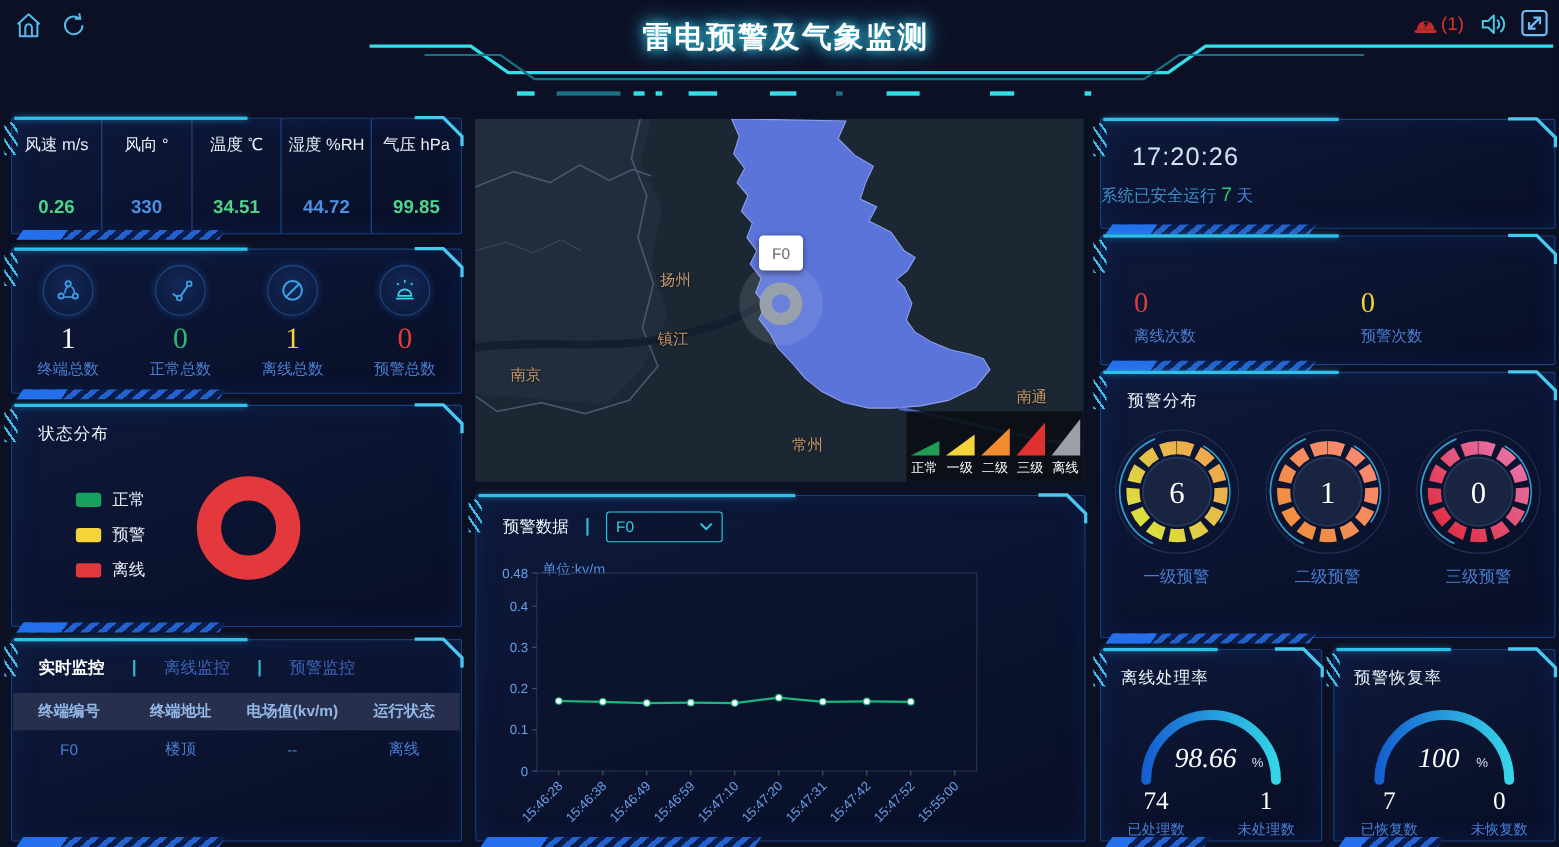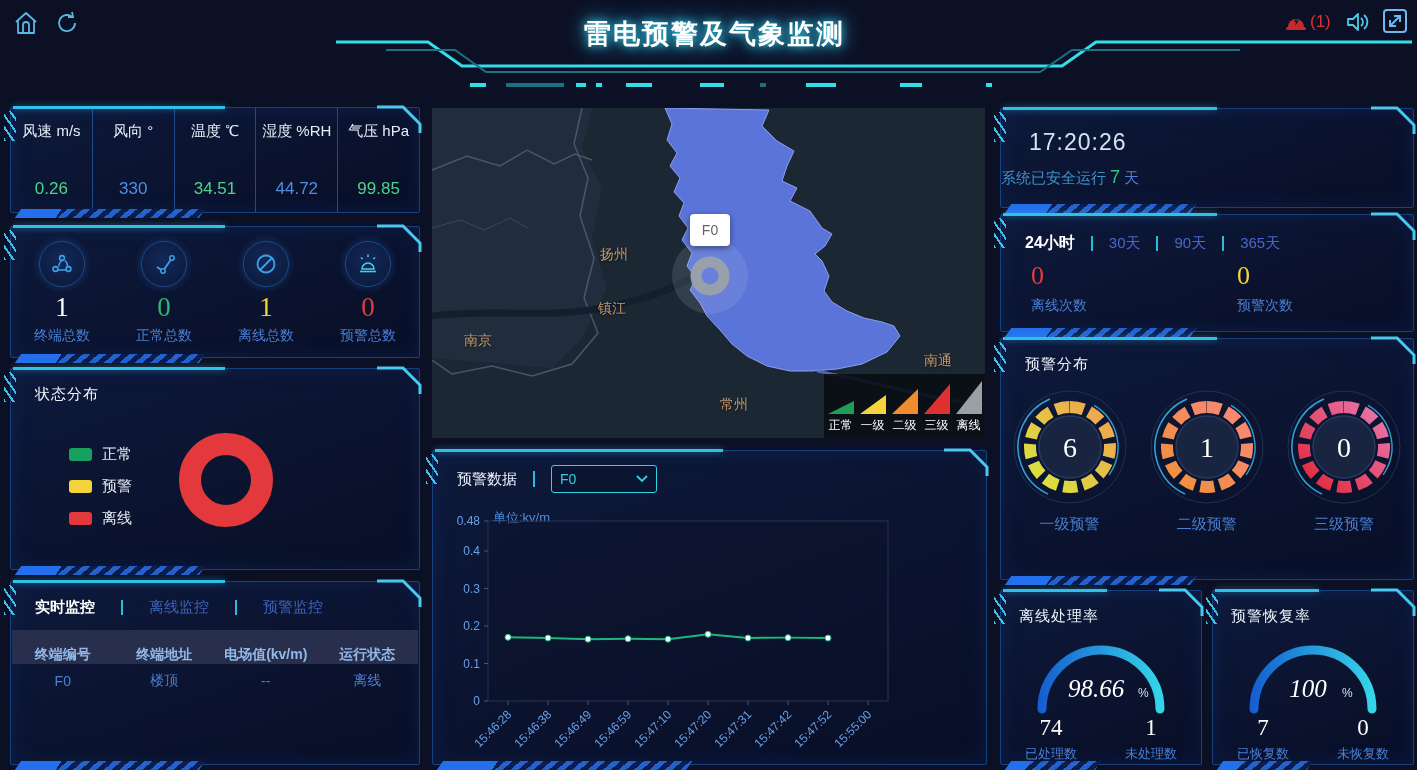--- a/index.html
+++ b/index.html
@@ -21,41 +21,41 @@
     repeating-linear-gradient(115deg,rgba(40,110,230,.85) 0 7px,rgba(10,30,80,.9) 7px 14px);}
   .d-hatch{top:3px;left:-7px;width:12px;height:30px;
     background:repeating-linear-gradient(55deg,#3fc0ea 0 2px,rgba(0,0,0,0) 2px 7px);}
   .ptitle{position:absolute;left:24px;top:16px;font-size:15px;color:#eef4fb;letter-spacing:1px;}
   
   #weather .wrow{display:flex;height:100%;}
   #weather .wcol{flex:1;display:flex;flex-direction:column;justify-content:center;align-items:center;gap:18px;
     border-right:1px solid #1f4a8c;}
   #weather .wcol:last-child{border-right:none;}
   .wlabel{font-size:15px;color:#e6eef8;}
-  .wval{font-size:17px;font-weight:normal;margin-top:20px;}
+  .wval{font-size:17px;font-weight:bold;margin-top:20px;}
   .c-green{color:#4ed488;} .c-blue{color:#4d8fe0;} .c-red{color:#e23c3c;} .c-yellow{color:#f0d53c;} .c-white{color:#fff;}
   
   #totals .trow{display:flex;height:100%;padding-top:14px;box-sizing:border-box;}
   #totals .tcol{flex:1;display:flex;flex-direction:column;align-items:center;gap:7px;}
   .t-ic{width:44px;height:44px;border-radius:50%;border:1px solid #1d4a8a;background:radial-gradient(circle at 50% 40%,#13295a,#0b1734);
     display:flex;align-items:center;justify-content:center;box-shadow:0 0 8px rgba(40,120,220,.35);}
   .t-num{font-family:"Liberation Serif",serif;font-size:27px;line-height:26px;}
   .t-label{font-size:14px;color:#4a7fd4;}
   
   .legend-row{display:flex;align-items:center;gap:10px;margin-bottom:13px;}
   .legend-swatch{width:23px;height:13px;border-radius:3px;}
   .legend-label{font-size:15px;color:#e8eef6;}
   #status-donut{position:absolute;left:168px;top:64px;width:94px;height:94px;border-radius:50%;border:22px solid #e4393c;box-sizing:border-box;}
   
   .tabs{position:absolute;left:24px;top:16px;display:flex;align-items:center;}
   .tab{font-size:15px;color:#3c63b8;cursor:pointer;white-space:nowrap;}
   .tab.active{color:#fff;font-weight:bold;}
   .tabsep{width:2px;height:15px;background:#2fb8d8;margin:0 26px;}
   
-  .thead{position:absolute;left:1px;top:48px;right:1px;height:34px;background:#272f4d;display:flex;align-items:flex-end;}
+  .thead{position:absolute;left:1px;top:48px;right:1px;height:34px;background:#272f4d;display:flex;align-items:center;}
   .thead span{flex:1;text-align:center;font-size:14px;color:#93b8e8;font-weight:bold;}
   .trowdata{position:absolute;left:1px;top:82px;right:1px;height:34px;display:flex;align-items:center;cursor:pointer;}
   .trowdata span{flex:1;text-align:center;font-size:14px;color:#4a7fd4;}
   
   #map{position:absolute;left:432px;top:108px;width:553px;height:330px;background:#1c2734;overflow:hidden;cursor:grab;}
   .city{position:absolute;font-size:14px;color:#c89a6a;text-shadow:0 1px 2px rgba(0,0,0,.6);}
   #map-tooltip{position:absolute;left:258px;top:106px;width:40px;height:32px;background:#fff;border-radius:4px;
     box-shadow:0 2px 6px rgba(0,0,0,.45);display:flex;align-items:center;justify-content:center;color:#666;font-size:14px;}
   #map-legend{position:absolute;left:392px;top:266px;width:161px;height:64px;background:rgba(10,14,20,.9);
     display:flex;align-items:flex-end;justify-content:center;gap:3px;padding:4px 2px 4px 2px;box-sizing:border-box;}
@@ -408,29 +408,20 @@
   </div>
 <i class="deco d-top"></i>
     <i class="deco d-tr"><svg width="46" height="28">
         <path d="M1,2 H27 L44,19 V28" fill="none" stroke="#49c8f0" stroke-width="3"></path>
       </svg></i>
     <i class="deco d-bl"></i>
     <i class="deco d-hatch"></i>
   </div>
 
 <div id="period" class="panel" style="left:1000px;top:214px;width:412px;height:116px;">
-  <div class="tabs" style="top:18px;">
-    <span class="tab active" style="font-size:16px">24小时</span>
-    <span class="tabsep" style="margin:0 16px"></span>
-    <span class="tab" style="color:#4a66cc">30天</span>
-    <span class="tabsep" style="margin:0 16px"></span>
-    <span class="tab" style="color:#4a66cc">90天</span>
-    <span class="tabsep" style="margin:0 16px"></span>
-    <span class="tab" style="color:#4a66cc">365天</span>
-  </div>
   <div class="pstat" style="left:0">
     <div class="n c-red">0</div>
     <div class="l">离线次数</div>
   </div>
   <div class="pstat" style="left:50%">
     <div class="n c-yellow">0</div>
     <div class="l">预警次数</div>
   </div>
 <i class="deco d-top"></i>
     <i class="deco d-tr"><svg width="46" height="28">

